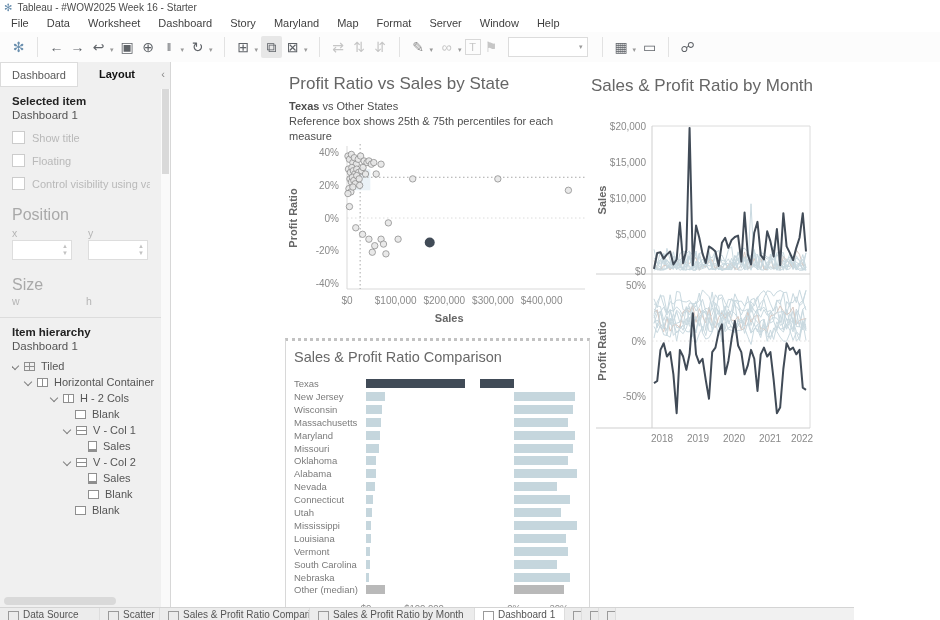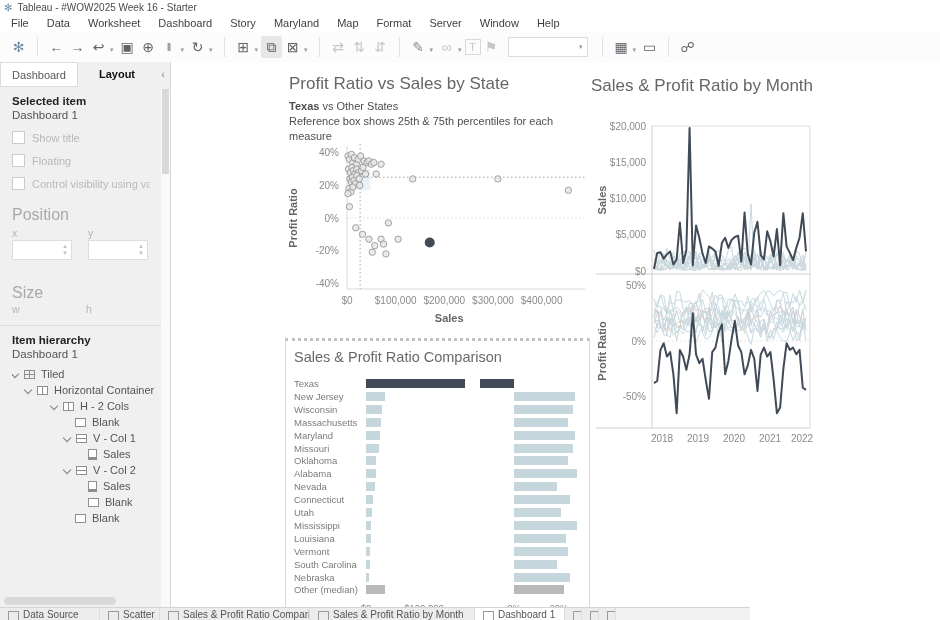--- a/index.html
+++ b/index.html
@@ -61,21 +61,21 @@
 #bar-panel{position:absolute;left:114px;top:276px;width:305px;height:272px;border:1px solid #d8d8d8;
            border-top:3px dotted #c2c2c2;box-sizing:border-box;background:#fff;}
 #bar-title{font-size:14.5px;color:#686868;margin:8px 0 0 8px;}
 #bar-rows{position:absolute;left:0;top:36px;right:0;bottom:0;}
 .bar-label{position:absolute;left:8px;font-size:9.5px;color:#7b7b7b;white-space:nowrap;}
 .bar{position:absolute;height:9px;}
 .bar-axis{position:absolute;font-size:9.5px;color:#8a8a8a;transform:translateX(-50%);}
 #monthly-title{position:absolute;left:420px;top:12px;width:225px;font-size:17px;color:#666;line-height:23px;}
 #monthly-svg{position:absolute;left:425px;top:58px;}
 
-#statusbar{position:absolute;left:0;bottom:0;width:750px;height:12px;background:#f1f1f1;border-top:1px solid #d4d4d4;
+#statusbar{position:absolute;left:0;bottom:0;width:854px;height:12px;background:#f1f1f1;border-top:1px solid #d4d4d4;
            overflow:hidden;display:flex;align-items:flex-start;}
 .st-tab{height:24px;font-size:10px;color:#555;padding:1px 8px 0 8px;border-right:1px solid #ddd;
         white-space:nowrap;overflow:hidden;background:#ececec;box-sizing:border-box;display:flex;gap:4px;}
 .st-tab.active{background:#fff;}
 .st-ic{width:9px;height:8px;border:1px solid #9a9a9a;margin-top:2px;flex:none;}
 .st-new{width:14px;background:#ececec;}
 text{font-family:"Liberation Sans",sans-serif;}
 </style>
 </head>
 <body>
@@ -174,21 +174,21 @@
             </span>
         </div>
         <div class="xy-col">
           <span>y</span>
           <span class="spin">
               <span class="arr up">▲</span>
               <span class="arr dn">▼</span>
             </span>
         </div>
       </div>
-      <div class="pos-label" style="margin-top:24px">Size</div>
+      <div class="pos-label" style="margin-top:16px">Size</div>
       <div class="xy-row" style="margin-top:1px">
         <div class="xy-col" style="width:58px">
             <span>w</span>
           </div>
         <div class="xy-col">
             <span>h</span>
           </div>
       </div>
       <div class="sb-divider"></div>
       <div class="sb-h">Item hierarchy</div>

